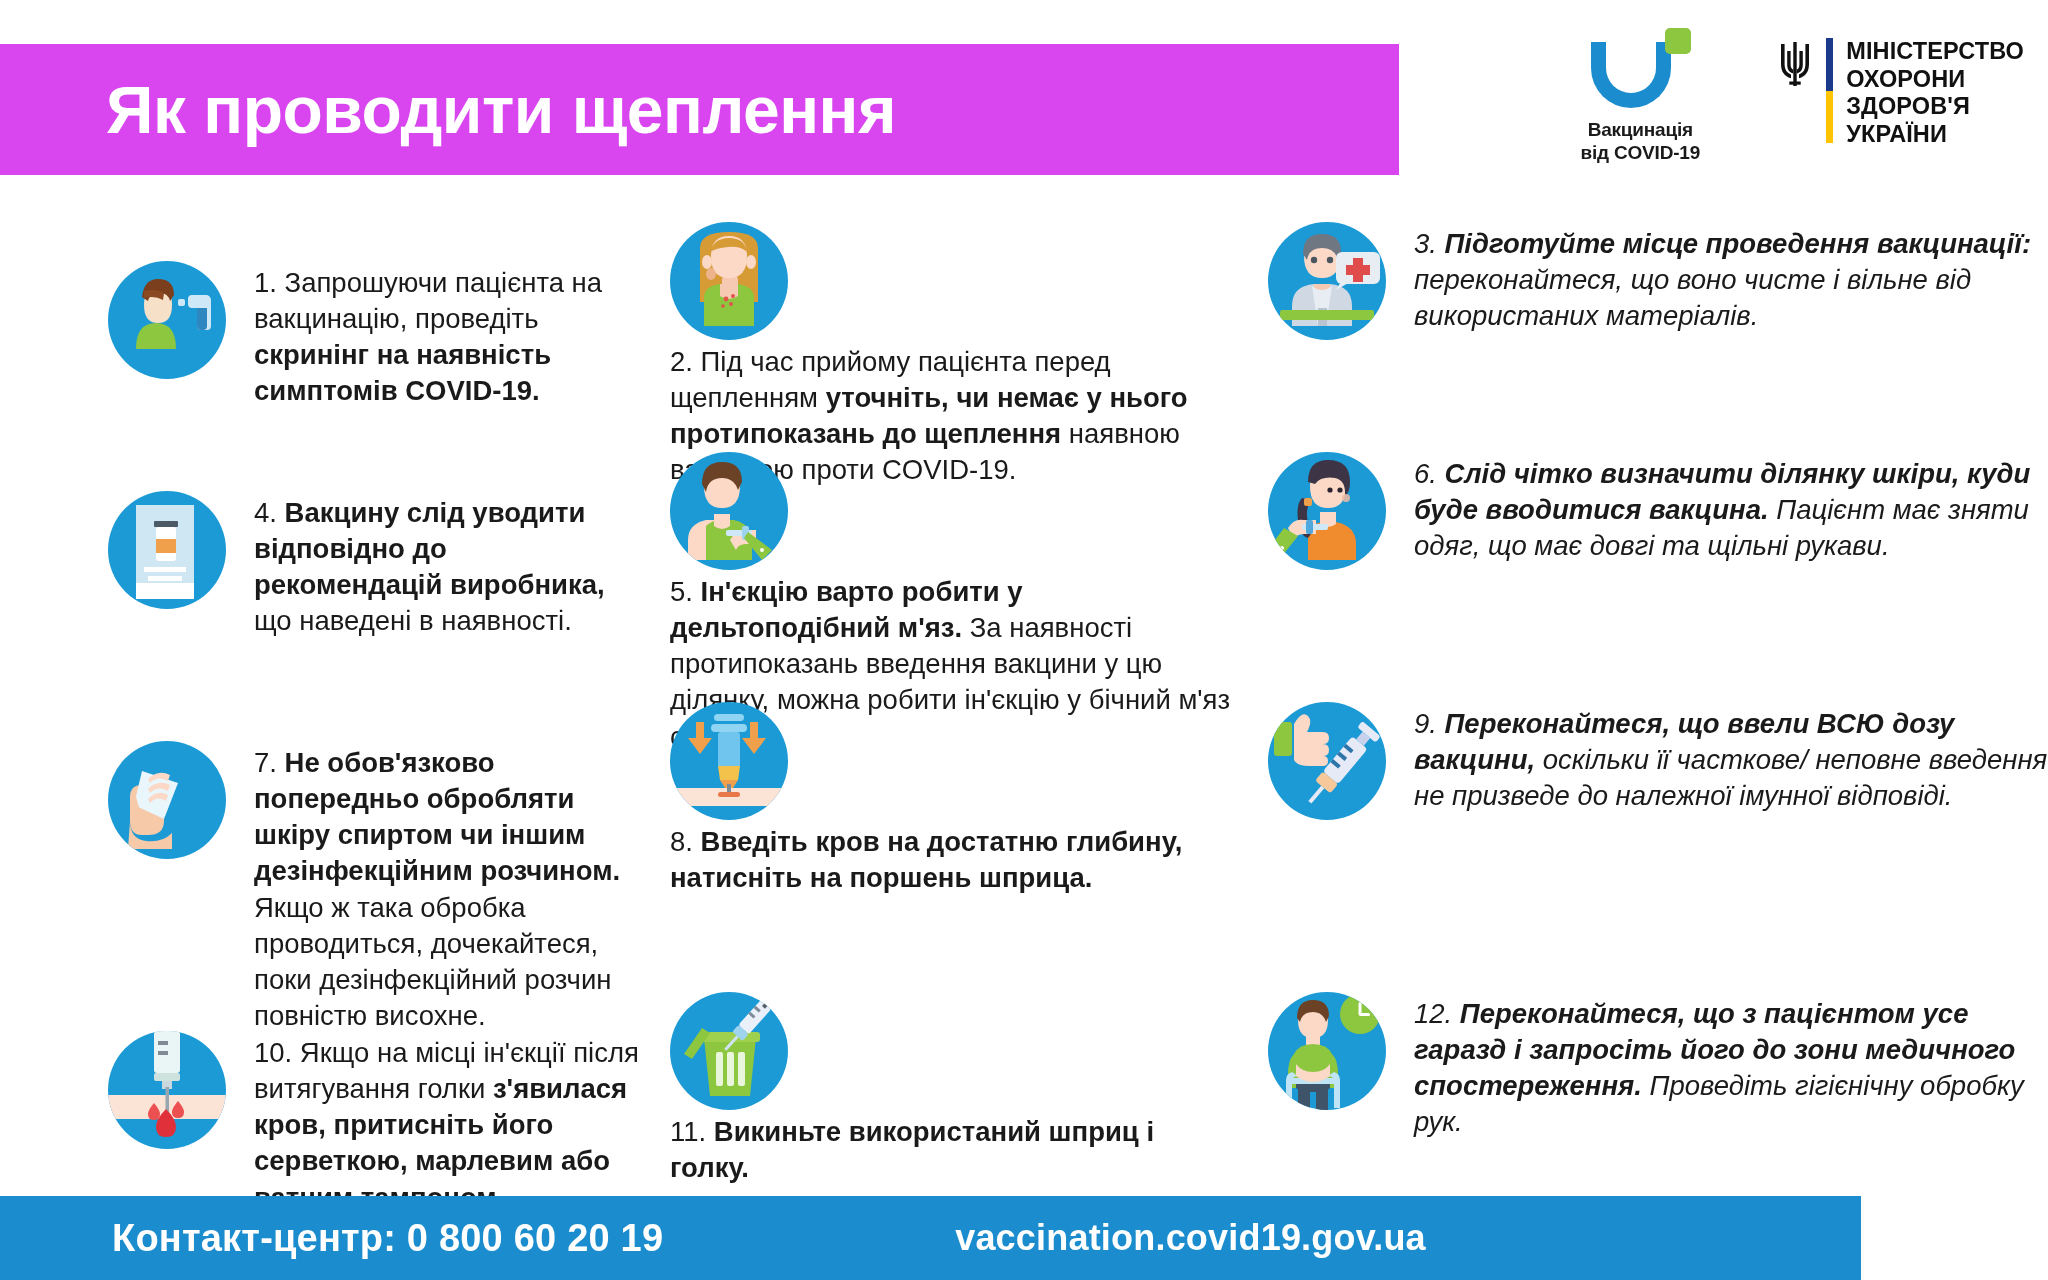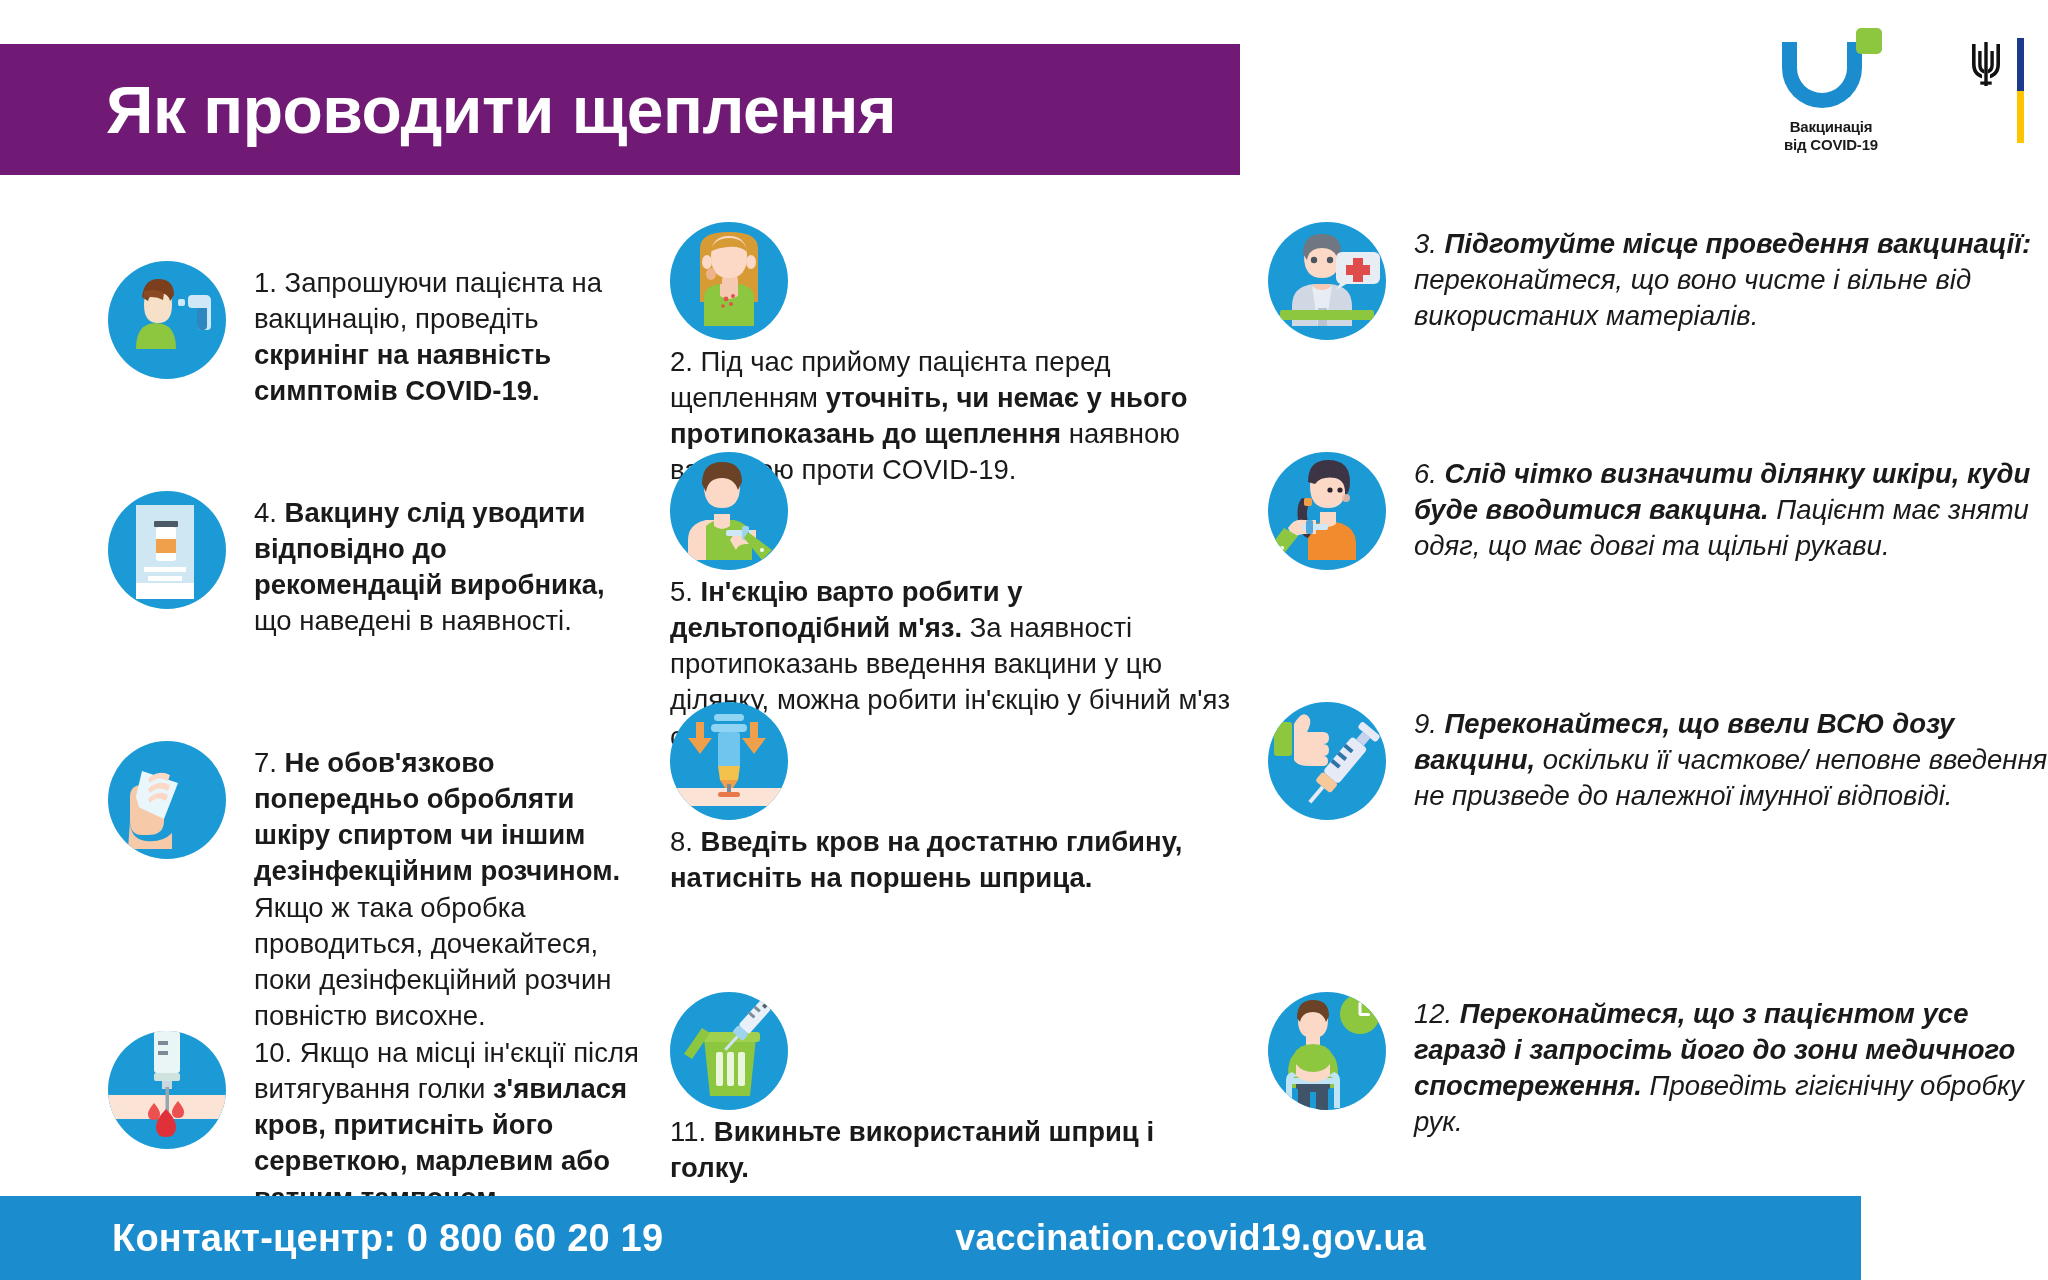--- a/index.html
+++ b/index.html
@@ -8,22 +8,22 @@
     width: 2048px; height: 1280px;
     background: #ffffff;
     font-family: "Liberation Sans", "DejaVu Sans", sans-serif;
     overflow: hidden;
   }
   .page { position: relative; width: 2048px; height: 1280px; background: #fff; }
 
   
   .header-bar {
     position: absolute; left: 0; top: 44px;
-    width: 1240px; height: 131px;
-    background: #701a75;
+    width: 1399px; height: 131px;
+    background: #d946ef;
     display: flex; align-items: center;
   }
   .header-title {
     color: #ffffff;
     font-size: 66px;
     font-weight: bold;
     letter-spacing: -0.5px;
     padding-left: 106px;
     white-space: nowrap;
     font-family: "Liberation Sans", "DejaVu Sans", sans-serif;
@@ -41,21 +41,21 @@
     border: 15px solid #1B8DCE;
     border-top: 0;
     border-radius: 0 0 42px 42px;
   }
   .vlogo-sq {
     position: absolute; right: 4px; top: 0px;
     width: 26px; height: 26px; background: #8DC63F; border-radius: 5px;
   }
   .vlogo-text {
     text-align: center; color: #1a1a1a; font-weight: bold;
-    font-size: 15px; line-height: 1.22; letter-spacing: -0.2px;
+    font-size: 19px; line-height: 1.22; letter-spacing: -0.2px;
   }
 
   .moz-logo { display: flex; align-items: flex-start; gap: 13px; padding-top: 10px; }
   .tryzub { width: 36px; height: 52px; }
   .moz-sep { width: 7px; height: 105px; display: flex; flex-direction: column; }
   .moz-sep .s1 { flex: 1; background: #1B3A8C; }
   .moz-sep .s2 { flex: 1; background: #FFC400; }
   .moz-text { color: #111; font-weight: bold; font-size: 23.5px; line-height: 1.18; letter-spacing: 0.1px; }
 
   
@@ -133,20 +133,26 @@
           <path d="M4 6 h3.6 v20 c0 6 2.6 9 6.4 10.4 v3.8 C7.4 38.6 4 33.6 4 26 Z"></path>
           <path d="M32 6 h-3.6 v20 c0 6 -2.6 9 -6.4 10.4 v3.8 C28.6 38.6 32 33.6 32 26 Z"></path>
           <path d="M10.2 13 h3.4 v13.5 c0 3.2 1.1 4.6 2.7 5.3 v3.7 c-4.2 -1 -6.1 -4.2 -6.1 -9 Z"></path>
           <path d="M25.8 13 h-3.4 v13.5 c0 3.2 -1.1 4.6 -2.7 5.3 v3.7 c4.2 -1 6.1 -4.2 6.1 -9 Z"></path>
           <rect x="12.3" y="43.5" width="11.4" height="3.2"></rect>
         </g>
       </svg>
       <div class="moz-sep">
         <div class="s1"></div>
           <div class="s2"></div>
+      </div>
+      <div class="moz-text">
+        <div>МІНІСТЕРСТВО</div>
+        <div>ОХОРОНИ</div>
+        <div>ЗДОРОВ'Я</div>
+        <div>УКРАЇНИ</div>
       </div>
     </div>
   </div>
 
   <div class="grid">
 
     <div class="row r1">
       <div class="cell c1">
         <div class="icon-wrap">
           <div class="circ">

